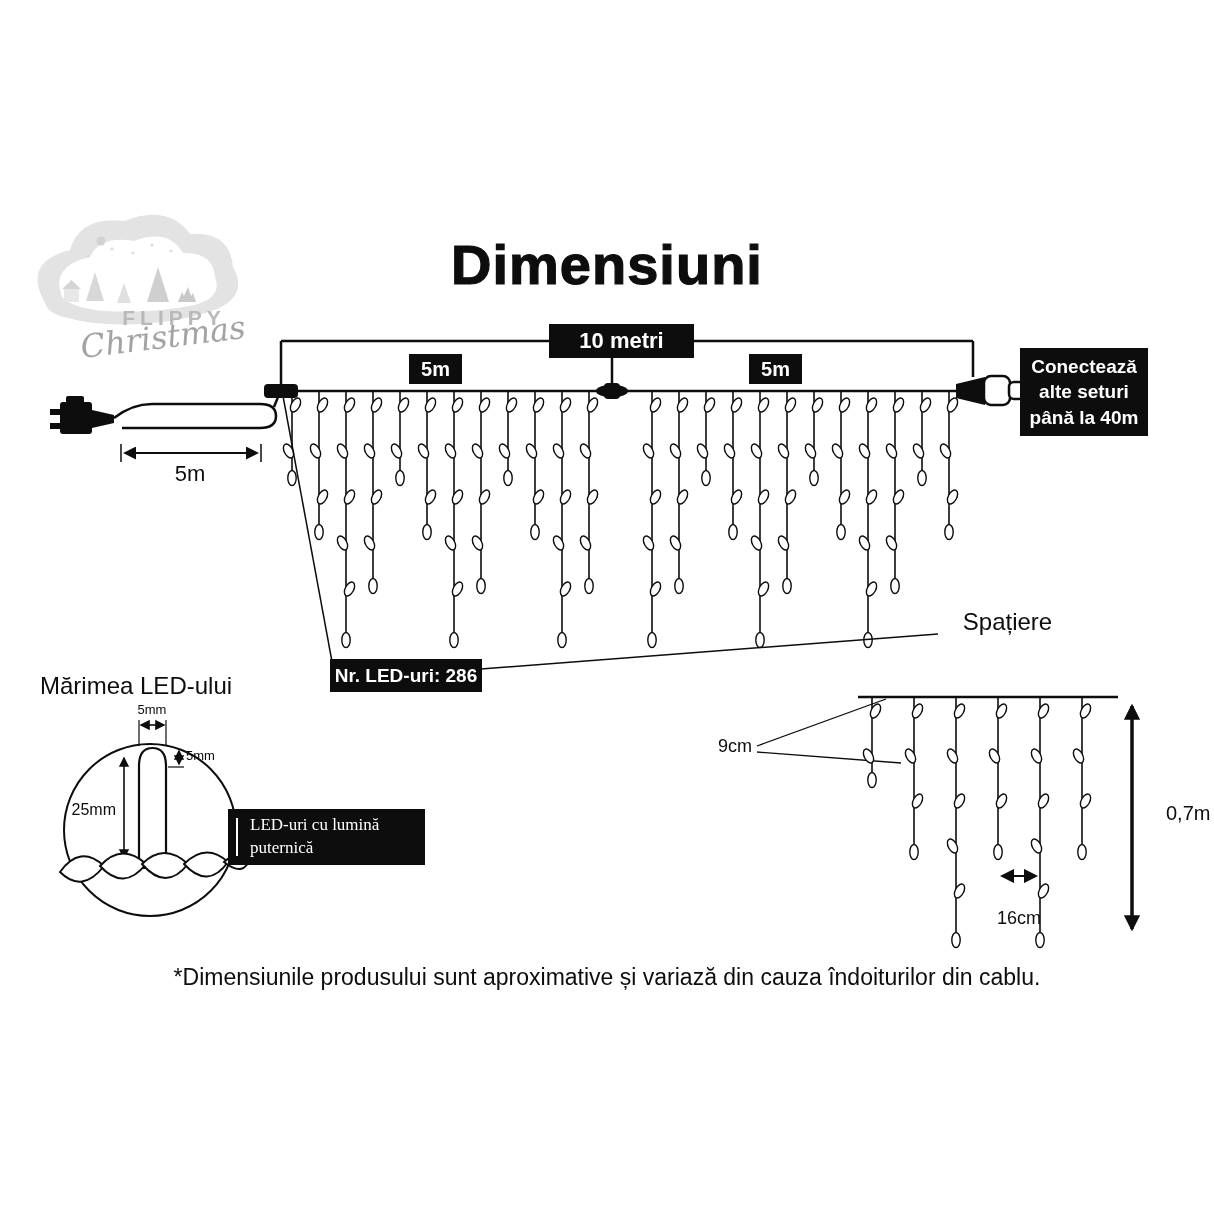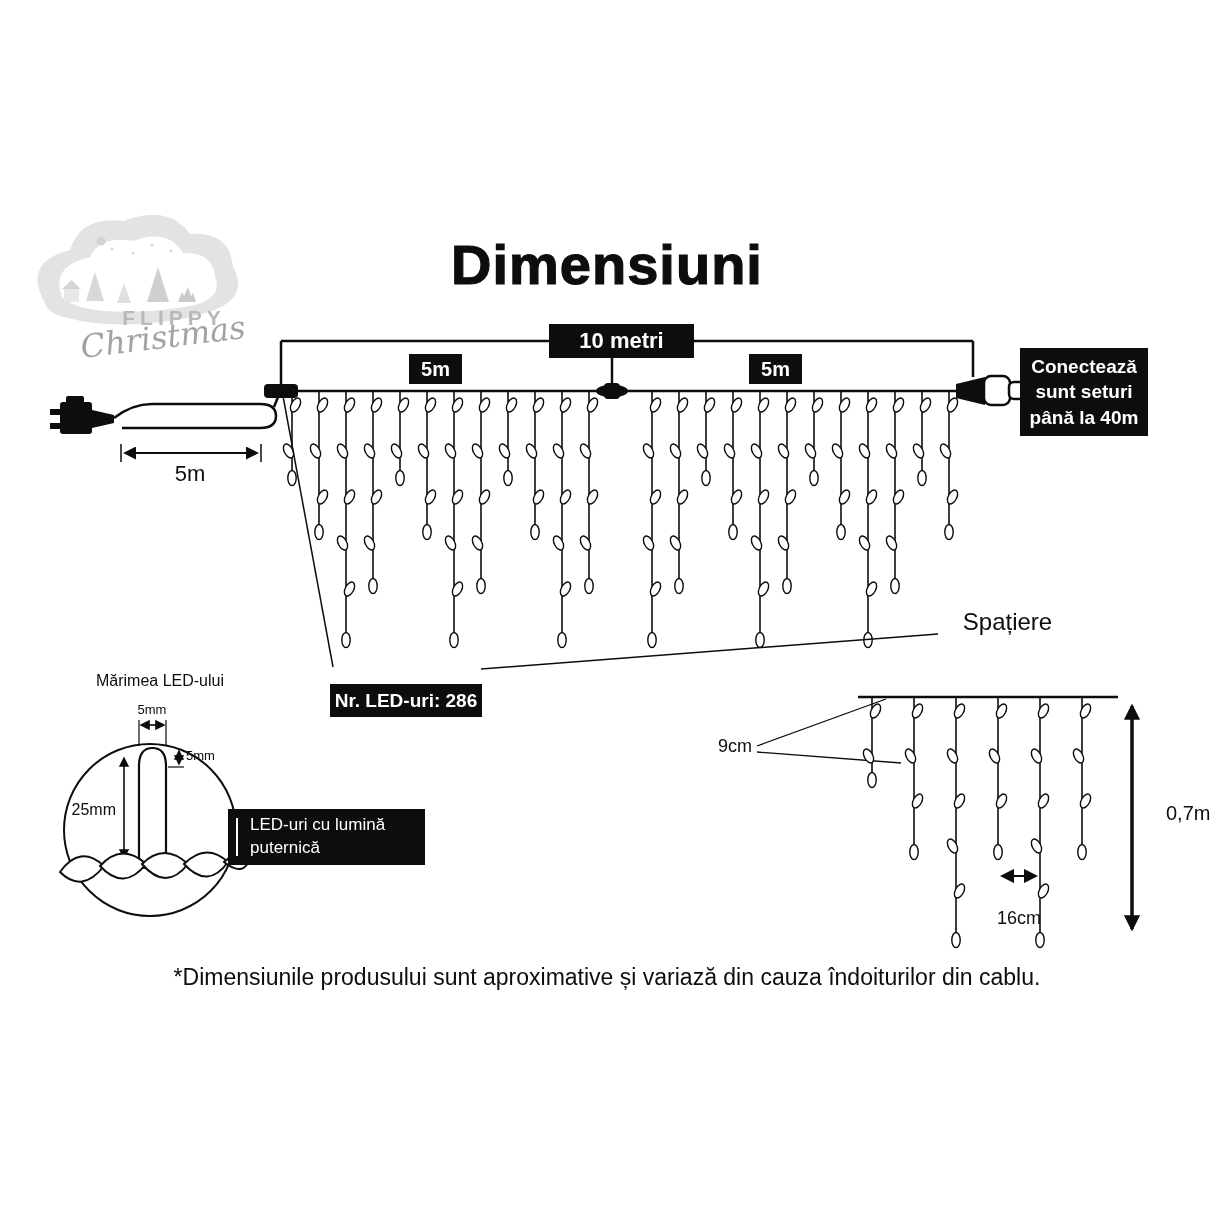--- a/index.html
+++ b/index.html
@@ -5,21 +5,21 @@
   html,body{margin:0;padding:0;background:#fff;}
   .page{position:relative;width:1214px;height:1214px;background:#ffffff;
         font-family:"Liberation Sans","DejaVu Sans",sans-serif;color:#0d0d0d;overflow:hidden;padding-left:13px;}
   svg.draw{position:absolute;left:0;top:0;z-index:0;}
   .abs{position:absolute;z-index:2;}
   .title{position:absolute;z-index:2;left:0;top:232px;width:1214px;text-align:center;
          font-size:56px;font-weight:800;letter-spacing:1px;-webkit-text-stroke:1.2px #0d0d0d;}
   .black-label{position:absolute;z-index:2;background:#0d0d0d;color:#fff;display:flex;
          flex-direction:column;align-items:center;justify-content:center;font-weight:700;
          text-align:center;line-height:1.35;}
-  .black-label.note{align-items:flex-start;text-align:left;padding-left:22px;font-weight:400;}
+  .black-label.note{align-items:flex-start;text-align:left;padding-left:22px;font-weight:400;font-family:Liberation Serif, serif;}
   .note-pointer{position:absolute;left:8px;top:9px;bottom:9px;width:2px;background:#ffffff;}
   .lbl{position:absolute;z-index:2;color:#0d0d0d;}
   .logo-flippy{left:118px;top:306px;width:112px;text-align:center;letter-spacing:5px;
          color:#b9b9b9;font-size:21px;font-weight:700;}
   .logo-christmas{left:78px;top:318px;width:170px;text-align:center;color:#a3a3a3;
          font-size:32px;font-family:"DejaVu Serif","Liberation Serif",serif;
          font-style:italic;transform:rotate(-7deg);}
 </style>
 </head>
 <body>
@@ -352,35 +352,35 @@
 
   <div class="abs logo-flippy">FLIPPY</div>
   <div class="abs logo-christmas">Christmas</div>
 
   <div class="black-label" style="left:549px;top:324px;width:145px;height:34px;font-size:22px;">10 metri</div>
   <div class="black-label" style="left:409px;top:354px;width:53px;height:30px;font-size:20px;">5m</div>
   <div class="black-label" style="left:749px;top:354px;width:53px;height:30px;font-size:20px;">5m</div>
 
   <div class="black-label" style="left:1008px;top:348px;width:128px;height:88px;font-size:19px;margin-left:12px;">
     <div>Conectează</div>
-    <div>sunt seturi</div>
+    <div>alte seturi</div>
     <div>până la 40m</div>
   </div>
 
-  <div class="black-label" style="left:330px;top:659px;width:152px;height:33px;font-size:19px;margin-top:25px;">Nr. LED-uri: 286</div>
+  <div class="black-label" style="left:330px;top:659px;width:152px;height:33px;font-size:19px;">Nr. LED-uri: 286</div>
 
   <div class="black-label note" style="left:228px;top:809px;width:175px;height:56px;font-size:17px;">
     <span class="note-pointer"></span>
     <div>LED-uri cu lumină</div>
     <div>puternică</div>
   </div>
 
   <div class="lbl" style="left:120px;top:461px;width:140px;text-align:center;font-size:22px;">5m</div>
 
-  <div class="lbl" style="left:40px;top:672px;width:240px;text-align:center;font-size:16px;">Mărimea LED-ului</div>
+  <div class="lbl" style="left:40px;top:672px;width:240px;text-align:left;font-size:24px;">Mărimea LED-ului</div>
 
   <div class="lbl" style="left:950px;top:608px;width:115px;text-align:center;font-size:24px;">Spațiere</div>
 
   <div class="lbl" style="left:700px;top:736px;width:52px;text-align:right;font-size:18px;">9cm</div>
 
   <div class="lbl" style="left:988px;top:908px;width:62px;text-align:center;font-size:18px;">16cm</div>
 
   <div class="lbl" style="left:1142px;top:802px;width:62px;font-size:20px;margin-left:24px;">0,7m</div>
 
   <div class="lbl" style="left:122px;top:702px;width:60px;text-align:center;font-size:13px;">5mm</div>

